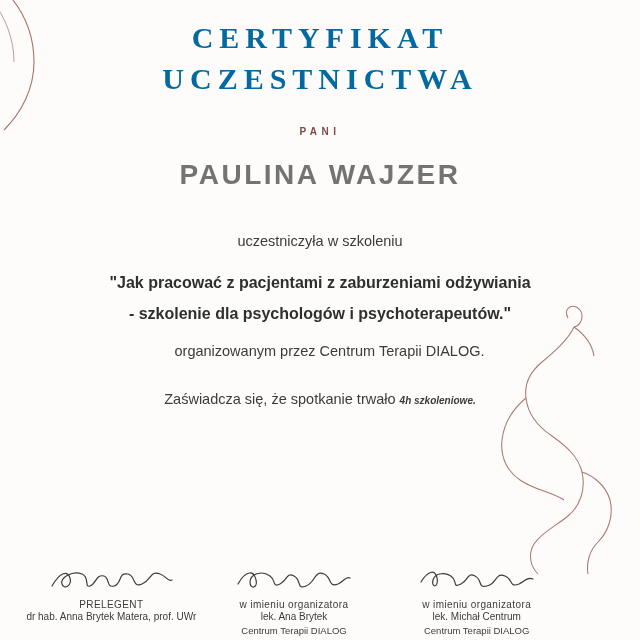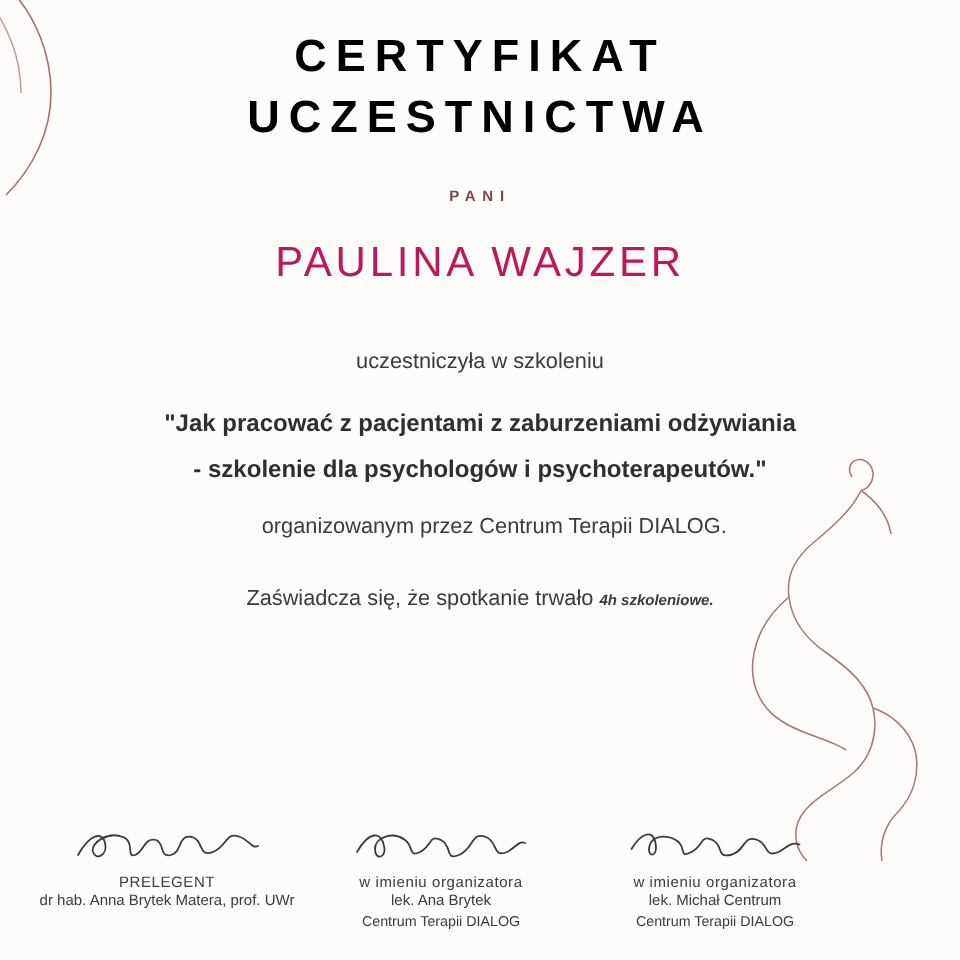--- a/index.html
+++ b/index.html
@@ -43,46 +43,46 @@
   .content {
     position: relative;
     z-index: 2;
     width: 640px;
     padding-top: 18px;
     box-sizing: border-box;
     text-align: center;
   }
 
   .title {
-    font-family: Liberation Sans, sans-serif;
+    font-family: Liberation Serif, serif;
     font-size: 30px;
     letter-spacing: 6px;
-    color: #000000;
+    color: #0369a1;
     font-weight: 700;
     line-height: 1.36;
   }
   .title .line2 {
     display: block;
     text-align: center;
   }
 
   .pani {
     margin-top: 26px;
     font-size: 10px;
     letter-spacing: 4.5px;
     color: #7b4a47;
     font-weight: 700;
   }
 
   .recipient {
     margin-top: 22px;
     font-size: 28px;
     letter-spacing: 2.5px;
-    color: #be185d;
-    font-weight: 400;
+    color: #737373;
+    font-weight: 700;
   }
 
   .line-participated {
     margin-top: 42px;
     font-size: 14.5px;
     color: #3b3b3b;
   }
 
   .course-title {
     margin-top: 18px;
@@ -110,21 +110,21 @@
   .duration b {
     font-weight: 700;
     font-size: 10px;
     font-style: italic;
   }
 
   
   .signatures {
     position: absolute;
     left: 0;
-    bottom: 18px;
+    bottom: 2px;
     width: 640px;
     display: flex;
     z-index: 3;
     padding: 0 14px;
     box-sizing: border-box;
   }
   .sig {
     flex: 1;
     text-align: center;
     padding: 0 4px;

